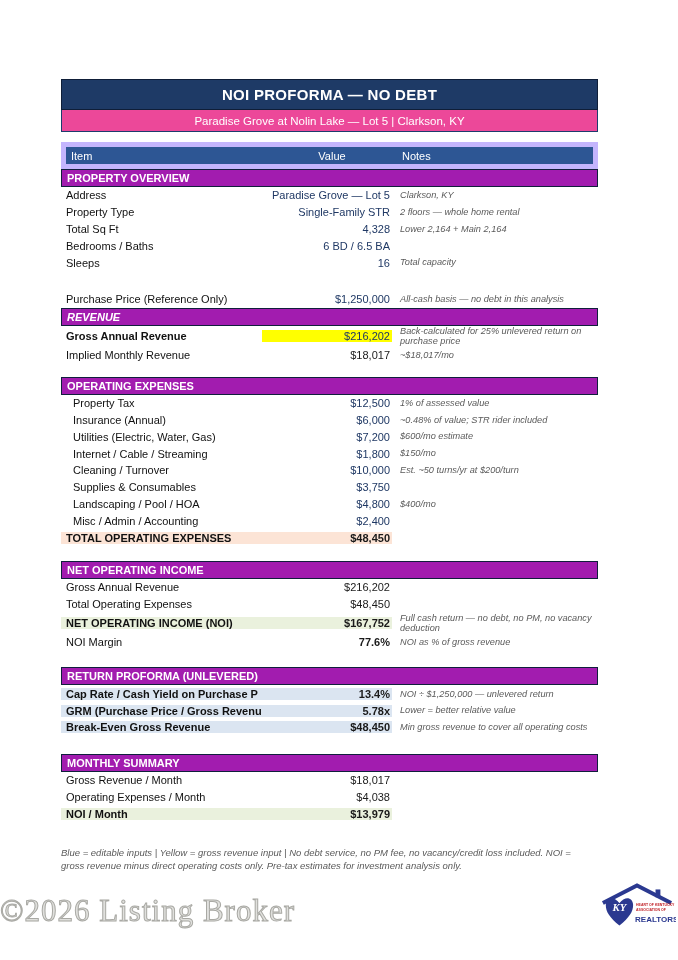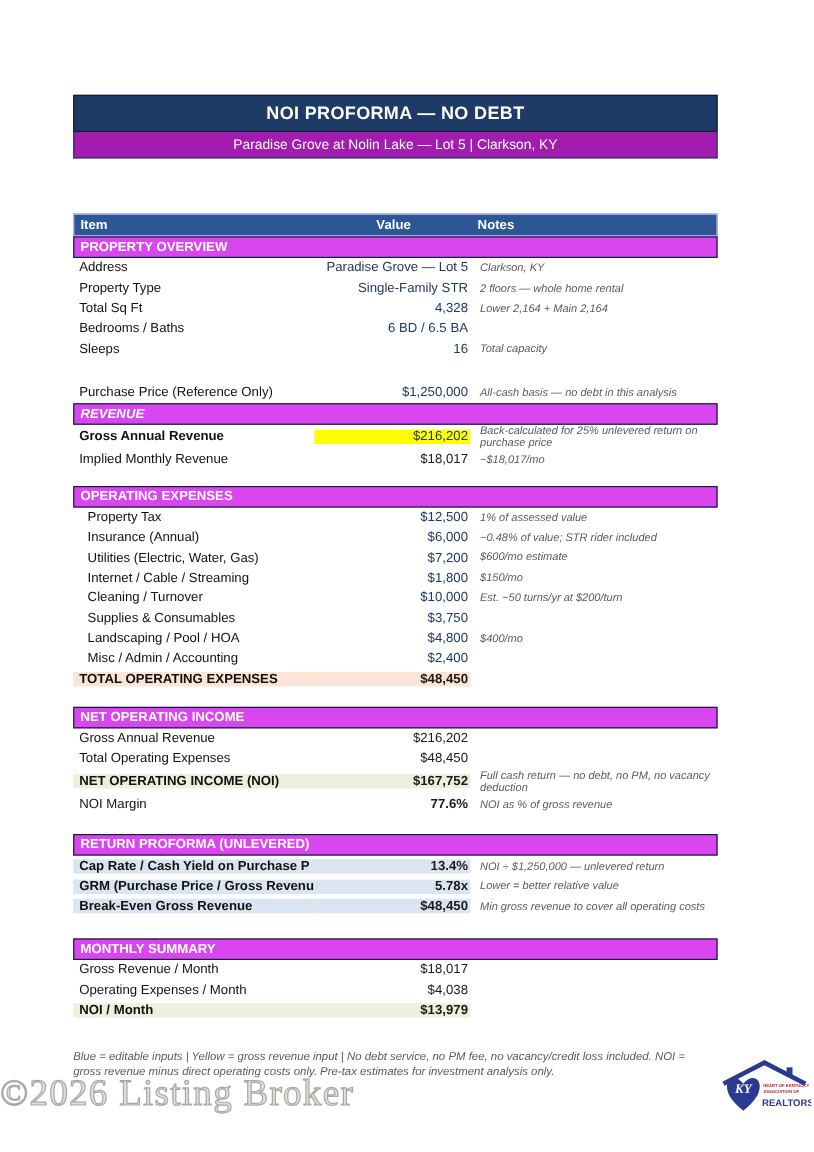--- a/index.html
+++ b/index.html
@@ -3,31 +3,31 @@
 <meta charset="utf-8">
 <style>
   html,body{margin:0;padding:0;background:#fff;}
   .page{position:relative;width:678px;height:936px;background:#ffffff;overflow:hidden;
         font-family:"Liberation Sans",sans-serif;color:#111;}
   .sheet{position:absolute;left:61px;top:79px;width:537px;}
 
   .bar-title{height:29px;background:#1e3a66;border:1px solid #0f1e38;color:#fff;
              font-weight:bold;font-size:15px;display:flex;align-items:center;justify-content:center;
              letter-spacing:.3px;}
-  .bar-sub{height:21px;background:#a21caf;border:1px solid #1d3c6d;border-top:none;color:#fff;
+  .bar-sub{height:21px;background:#ec4899;border:1px solid #1d3c6d;border-top:none;color:#fff;
            font-size:11.5px;display:flex;align-items:center;justify-content:center;}
   .cols-gap{height:10px;}
   .grid{display:grid;grid-template-columns:201px 130px 1fr;}
-  .bar-cols{height:17px;background:#2d5694;border:1px solid #c4b5fd;color:#fff;
-            font-weight:bold;font-size:11px;align-items:center;margin-top:36px;}
+  .bar-cols{height:17px;background:#2d5694;border:5px solid #c4b5fd;color:#fff;
+            font-weight:normal;font-size:11px;align-items:center;}
   .bar-cols .c-item{padding-left:5px;}
   .bar-cols .c-value{text-align:center;}
   .bar-cols .c-notes{padding-left:5px;}
 
-  .bar-section{height:16px;background:#d946ef;border:1px solid #101f3c;color:#fff;
+  .bar-section{height:16px;background:#a21caf;border:1px solid #101f3c;color:#fff;
                font-weight:bold;font-size:11px;display:flex;align-items:center;padding-left:5px;}
 
   .row{min-height:16.8px;align-items:center;font-size:11px;}
   .row.spacer{min-height:20px;}
   .cell.item{padding-left:5px;white-space:nowrap;overflow:visible;}
   .row.indent .cell.item{padding-left:12px;}
   .row.emph .cell.item{font-weight:bold;}
   .cell.value{text-align:right;padding-right:2px;color:#1a1a1a;}
   .cell.value.blue{color:#1f3864;}
   .cell.value.bold{font-weight:bold;}

